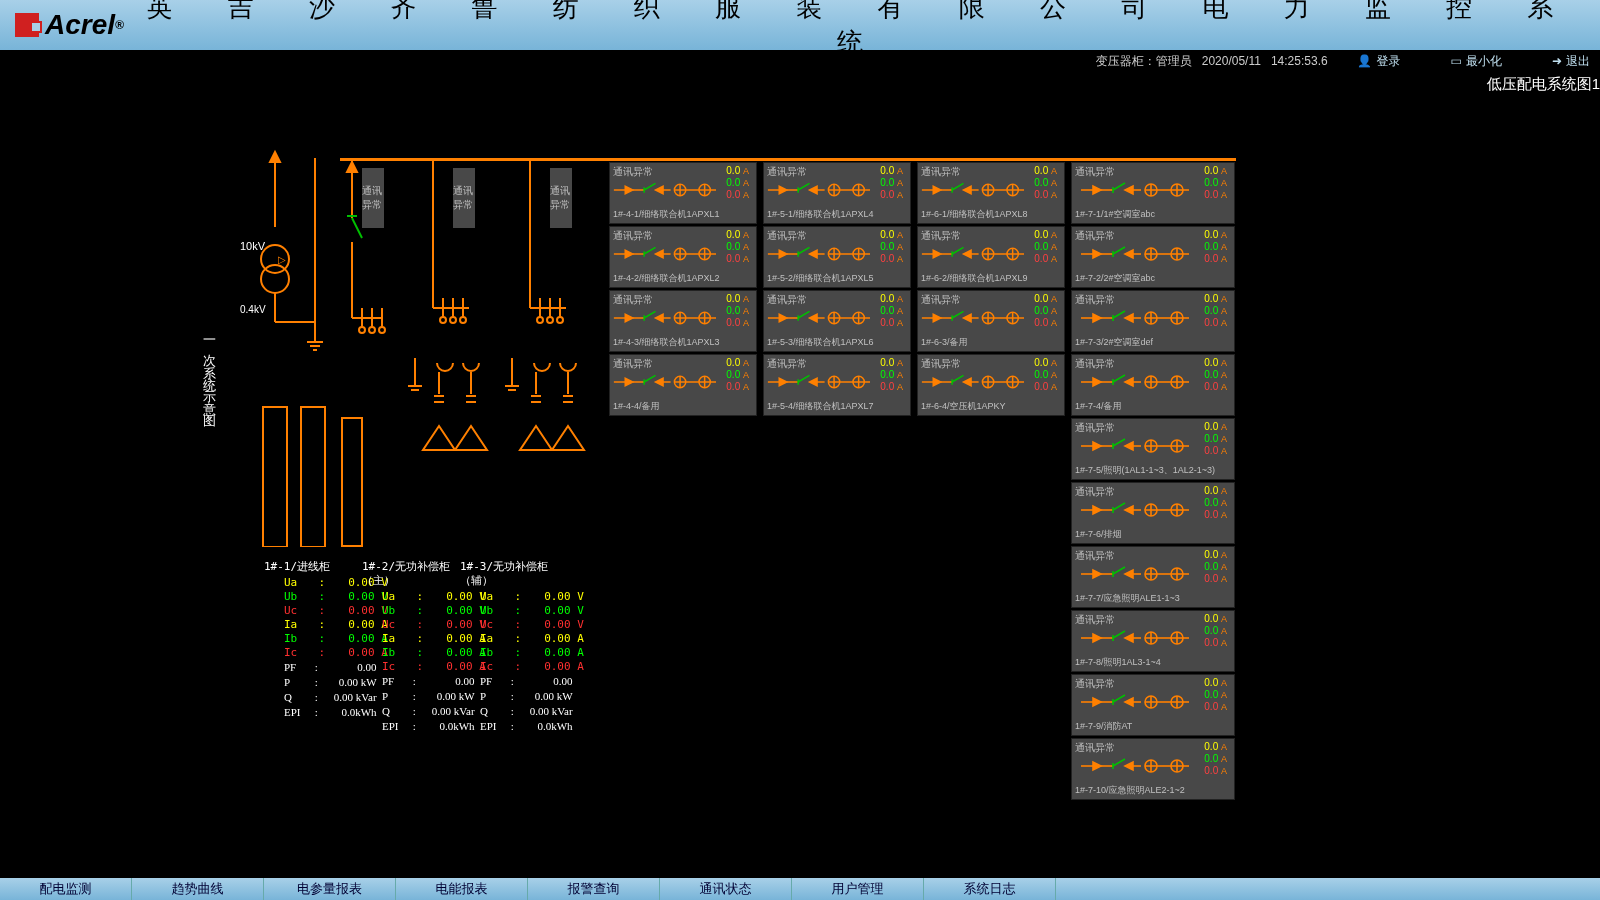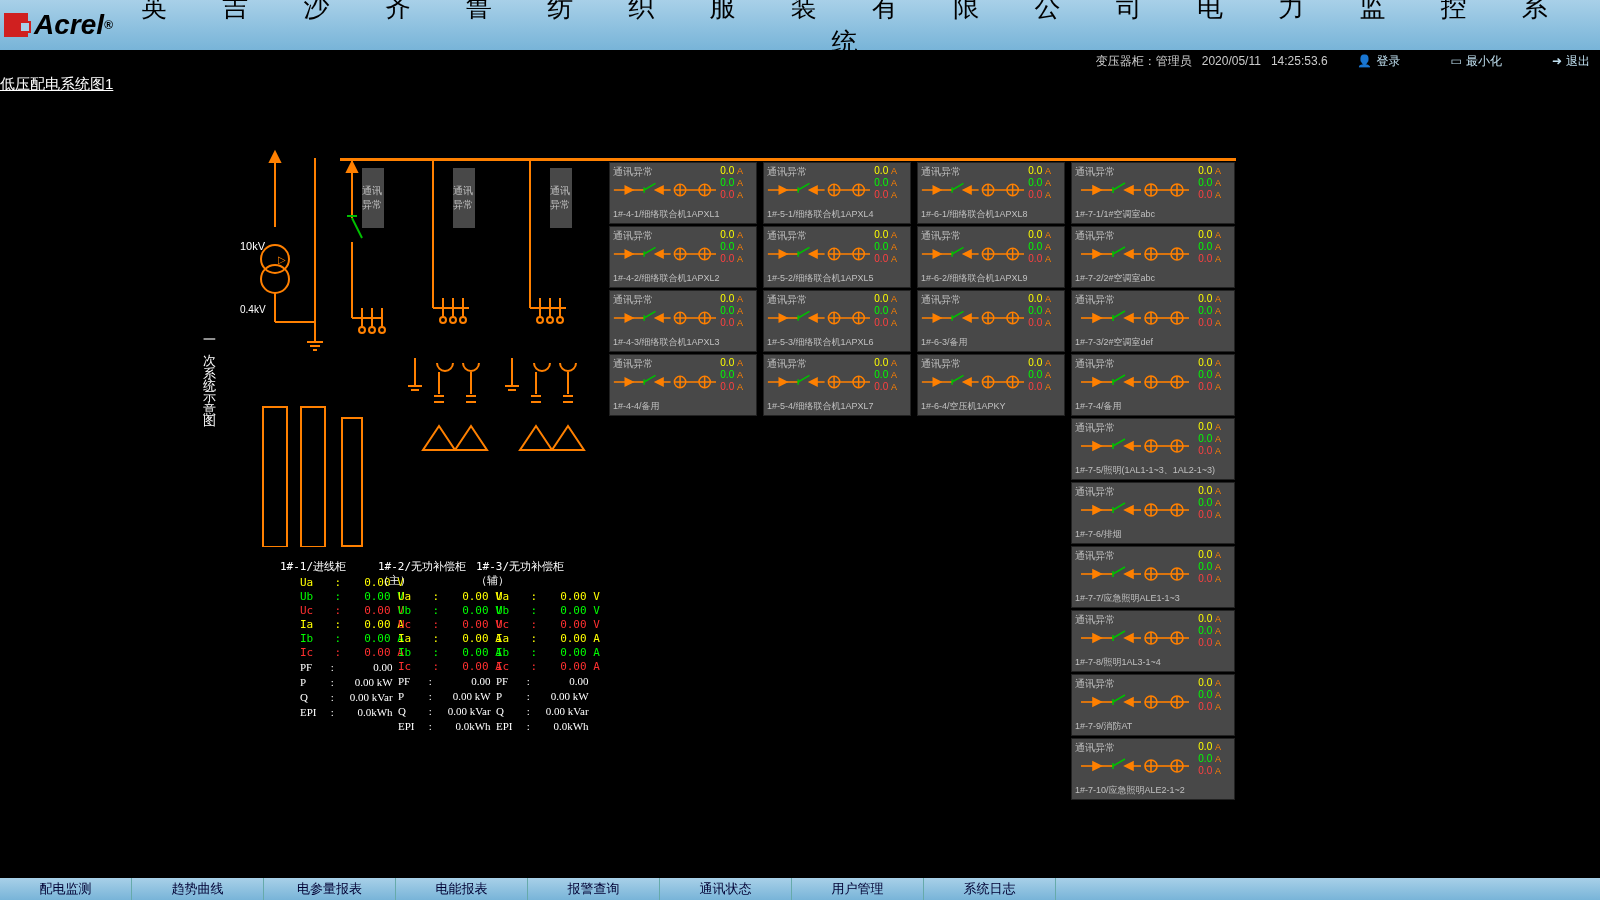--- a/index.html
+++ b/index.html
@@ -1,32 +1,32 @@
 <!DOCTYPE html>
 <html><head>
 <meta charset="utf-8">
 <style>
 * { margin: 0; padding: 0; box-sizing: border-box; }
 body { width: 1600px; height: 900px; background: #000; font-family: "Microsoft YaHei", SimSun, sans-serif; overflow: hidden; color: #fff; font-size: 12px; }
 
 
 .header { height: 50px; background: linear-gradient(#a8d0e8, #78b4d8); display: flex; align-items: center; position: relative; }
-.logo { display: flex; align-items: center; margin-left: 4px; font-size: 28px; font-weight: bold; font-style: italic; color: #000; }
+.logo { display: flex; align-items: center; margin-left: 15px; font-size: 28px; font-weight: bold; font-style: italic; color: #000; }
 .logo-icon { width: 24px; height: 24px; background: #d02020; margin-right: 6px; position: relative; }
 .logo-icon::after { content: ""; position: absolute; right: -3px; top: 8px; width: 8px; height: 8px; border: 2px solid #d02020; background: #a8d0e8; }
 .logo sup { font-size: 12px; vertical-align: top; }
 .title { flex: 1; text-align: center; font-size: 26px; color: #000; letter-spacing: 24px; font-weight: normal; }
 .subheader { height: 22px; background: #000; display: flex; justify-content: flex-end; align-items: center; padding-right: 10px; gap: 30px; color: #ddd; font-size: 12px; position: relative; }
 .subheader .info { color: #ccc; }
 .subheader .actions { display: flex; gap: 50px; color: #c0e0f0; }
 .subheader .actions span { cursor: pointer; display: flex; align-items: center; gap: 4px; }
 
 
 .main { position: absolute; top: 72px; left: 0; right: 0; bottom: 22px; background: #000; }
-.page-title { text-align: left; color: #fff; font-size: 15px; padding: 3px 0; text-decoration: underline; }
+.page-title { text-align: right; color: #fff; font-size: 15px; padding: 3px 0; }
 
 
 .cab-table { position: absolute; top: 26px; left: 230px; border-collapse: collapse; }
 .cab-table td { border: 1px solid #ff8000; color: #fff; font-size: 11px; text-align: center; height: 20px; padding: 0 4px; }
 .cab-table .lbl { width: 34px; }
 .cab-table .c0 { width: 70px; }
 .cab-table .c1 { width: 48px; }
 .cab-table .c2 { width: 95px; }
 .cab-table .c3 { width: 95px; }
 .cab-table .c4,.cab-table .c5,.cab-table .c6,.cab-table .c7 { width: 150px; }
@@ -36,32 +36,32 @@
 
 
 .busbar { position: absolute; background: #ff8000; height: 3px; }
 
 
 .feeder-col { position: absolute; top: 90px; width: 148px; }
 .feeder { background: #484848; border: 1px solid #222; height: 62px; margin-bottom: 2px; position: relative; font-size: 10px; }
 .feeder .st { position: absolute; left: 3px; top: 2px; color: #c0c0c0; }
 .feeder .symline { position: absolute; left: 2px; top: 18px; right: 40px; height: 12px; }
 .feeder .symline svg { width: 100%; height: 18px; }
-.feeder .vals { position: absolute; right: 13px; top: 2px; text-align: right; line-height: 11px; }
+.feeder .vals { position: absolute; right: 7px; top: 2px; text-align: right; line-height: 11px; }
 .feeder .vals .y { color: #ffff00; }
 .feeder .vals .g { color: #00ff00; }
 .feeder .vals .r { color: #ff4040; }
 .feeder .u { color: #ff8000; font-size: 9px; }
 .feeder .desc { position: absolute; left: 3px; bottom: 2px; color: #c0c0c0; font-size: 9px; }
 
 
 .capbox { position: absolute; background: #484848; width: 22px; height: 60px; display: flex; flex-direction: column; justify-content: center; align-items: center; color: #c0c0c0; font-size: 10px; line-height: 14px; }
 
 
-.meters { position: absolute; top: 488px; left: 280px; font-size: 11px; line-height: 14px; font-family: monospace; }
+.meters { position: absolute; top: 488px; left: 264px; font-size: 11px; line-height: 14px; font-family: monospace; }
 .meters .col { display: inline-block; vertical-align: top; width: 98px; }
 .meters .hdr { color: #fff; font-size: 11px; margin-bottom: 2px; }
 .meters .row { white-space: nowrap; margin-left: 20px; }
 .meters .k { display: inline-block; width: 28px; }
 .meters .y { color: #ffff00; } .meters .g { color: #00ff00; } .meters .r { color: #ff3030; } .meters .w { color: #fff; font-family: Liberation Serif, serif; }
 
 
 .footer { position: absolute; bottom: 0; left: 0; right: 0; height: 22px; background: linear-gradient(#a8d0e8, #78b4d8); display: flex; }
 .footer .btn { flex: 0 0 auto; width: 132px; text-align: center; line-height: 22px; color: #003; font-size: 13px; border-right: 1px solid #6aa; cursor: pointer; }
 </style>

